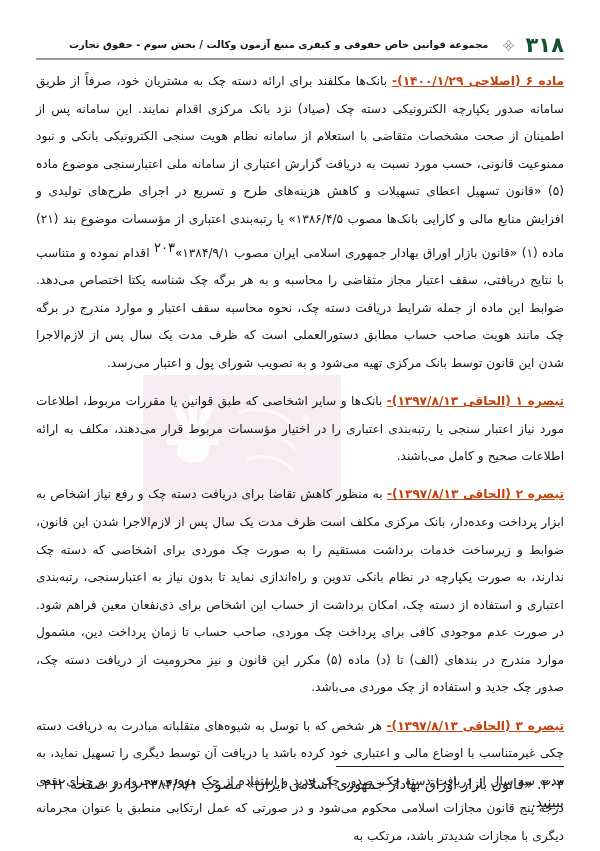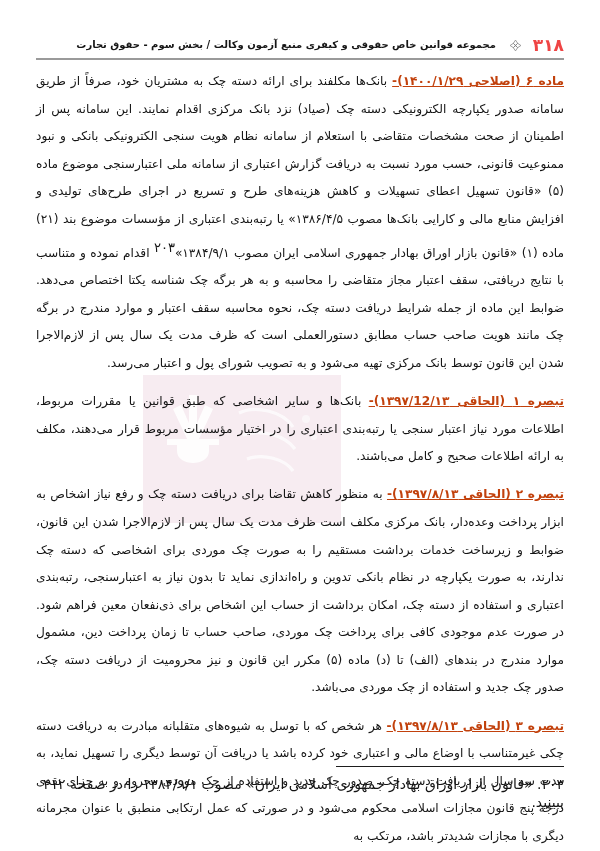--- a/index.html
+++ b/index.html
@@ -25,24 +25,24 @@
     left: 36px;
     right: 36px;
     height: 24px;
     display: flex;
     flex-direction: row;
     align-items: center;
     justify-content: flex-start;
     direction: rtl;
   }
   .page-number {
-    font-size: 17px;
+    font-size: 21px;
     font-weight: 700;
     letter-spacing: 0.5px;
-    color: #ef4444;
+    color: #14532d;
     line-height: 1;
     white-space: nowrap;
   }
   .ornament {
     margin: 0 11px 0 13px;
     width: 13px;
     height: 13px;
     flex: 0 0 auto;
     display: block;
     opacity: 0.72;
@@ -169,21 +169,21 @@
       <circle cx="12" cy="12" r="1.3" fill="#4a4a4a"></circle>
     </svg>
     <span class="header-title">مجموعه قوانین خاص حقوقی و کیفری منبع آزمون وکالت / بخش سوم - حقوق تجارت</span>
   </div>
   <div class="header-rule"></div>
 
   <div class="body-col">
 
     <p class="para"><span class="lead">ماده ۶ (اصلاحی ۱۴۰۰/۱/۲۹)-</span><span> بانک‌ها مکلفند برای ارائه دسته چک به مشتریان خود، صرفاً از طریق سامانه صدور یکپارچه الکترونیکی دسته چک (صیاد) نزد بانک مرکزی اقدام نمایند. این سامانه پس از اطمینان از صحت مشخصات متقاضی با استعلام از سامانه نظام هویت سنجی الکترونیکی بانکی و نبود ممنوعیت قانونی، حسب مورد نسبت به دریافت گزارش اعتباری از سامانه ملی اعتبارسنجی موضوع ماده (۵) «قانون تسهیل اعطای تسهیلات و کاهش هزینه‌های طرح و تسریع در اجرای طرح‌های تولیدی و افزایش منابع مالی و کارایی بانک‌ها مصوب ۱۳۸۶/۴/۵» یا رتبه‌بندی اعتباری از مؤسسات موضوع بند (۲۱) ماده (۱) «قانون بازار اوراق بهادار جمهوری اسلامی ایران مصوب ۱۳۸۴/۹/۱»</span><sup class="fn">۲۰۳</sup><span> اقدام نموده و متناسب با نتایج دریافتی، سقف اعتبار مجاز متقاضی را محاسبه و به هر برگه چک شناسه یکتا اختصاص می‌دهد. ضوابط این ماده از جمله شرایط دریافت دسته چک، نحوه محاسبه سقف اعتبار و موارد مندرج در برگه چک مانند هویت صاحب حساب مطابق دستورالعملی است که ظرف مدت یک سال پس از لازم‌الاجرا شدن این قانون توسط بانک مرکزی تهیه می‌شود و به تصویب شورای پول و اعتبار می‌رسد.</span></p>
 
-    <p class="para"><span class="lead">تبصره ۱ (الحاقی ۱۳۹۷/12/۱۳)-</span><span> بانک‌ها و سایر اشخاصی که طبق قوانین یا مقررات مربوط، اطلاعات مورد نیاز اعتبار سنجی یا رتبه‌بندی اعتباری را در اختیار مؤسسات مربوط قرار می‌دهند، مکلف به ارائه اطلاعات صحیح و کامل می‌باشند.</span></p>
+    <p class="para"><span class="lead">تبصره ۱ (الحاقی ۱۳۹۷/۸/۱۳)-</span><span> بانک‌ها و سایر اشخاصی که طبق قوانین یا مقررات مربوط، اطلاعات مورد نیاز اعتبار سنجی یا رتبه‌بندی اعتباری را در اختیار مؤسسات مربوط قرار می‌دهند، مکلف به ارائه اطلاعات صحیح و کامل می‌باشند.</span></p>
 
     <p class="para"><span class="lead">تبصره ۲ (الحاقی ۱۳۹۷/۸/۱۳)-</span><span> به منظور کاهش تقاضا برای دریافت دسته چک و رفع نیاز اشخاص به ابزار پرداخت وعده‌دار، بانک مرکزی مکلف است ظرف مدت یک سال پس از لازم‌الاجرا شدن این قانون، ضوابط و زیرساخت خدمات برداشت مستقیم را به صورت چک موردی برای اشخاصی که دسته چک ندارند، به صورت یکپارچه در نظام بانکی تدوین و راه‌اندازی نماید تا بدون نیاز به اعتبارسنجی، رتبه‌بندی اعتباری و استفاده از دسته چک، امکان برداشت از حساب این اشخاص برای ذی‌نفعان معین فراهم شود. در صورت عدم موجودی کافی برای پرداخت چک موردی، صاحب حساب تا زمان پرداخت دین، مشمول موارد مندرج در بندهای (الف) تا (د) ماده (۵) مکرر این قانون و نیز محرومیت از دریافت دسته چک، صدور چک جدید و استفاده از چک موردی می‌باشد.</span></p>
 
     <p class="para justify-all"><span class="lead">تبصره ۳ (الحاقی ۱۳۹۷/۸/۱۳)-</span><span> هر شخص که با توسل به شیوه‌های متقلبانه مبادرت به دریافت دسته چکی غیرمتناسب با اوضاع مالی و اعتباری خود کرده باشد یا دریافت آن توسط دیگری را تسهیل نماید، به مدت سه سال از دریافت دسته چک، صدور چک جدید و استفاده از چک موردی محروم و به جزای نقدی درجه پنج قانون مجازات اسلامی محکوم می‌شود و در صورتی که عمل ارتکابی منطبق با عنوان مجرمانه دیگری با مجازات شدیدتر باشد، مرتکب به</span></p>
 
   </div>
 
   <div class="footnote-rule"></div>
   <div class="footnote">۲۰۳. «قانون بازار اوراق بهادار جمهوری اسلامی ایران» مصوب ۱۳۸۴/۹/۱ را در صفحه ۴۱۲ ببینید.</div>
 

